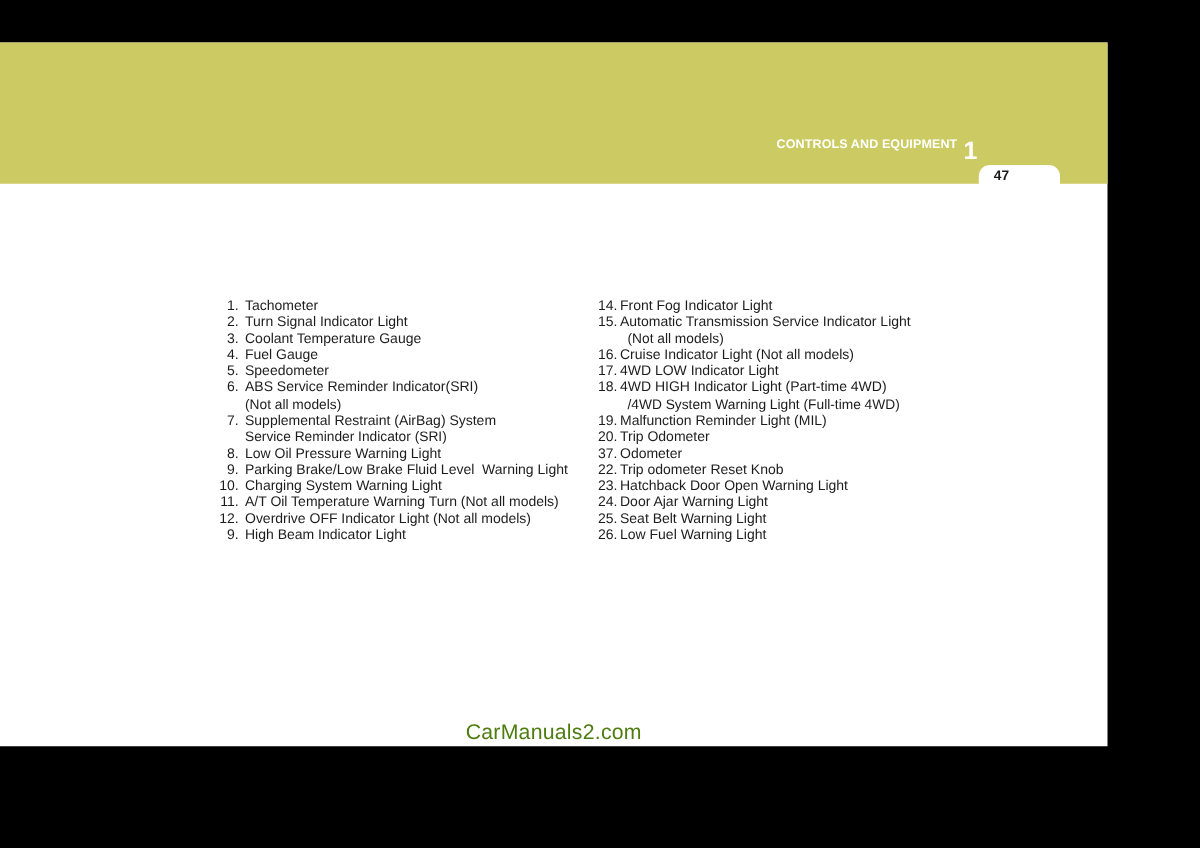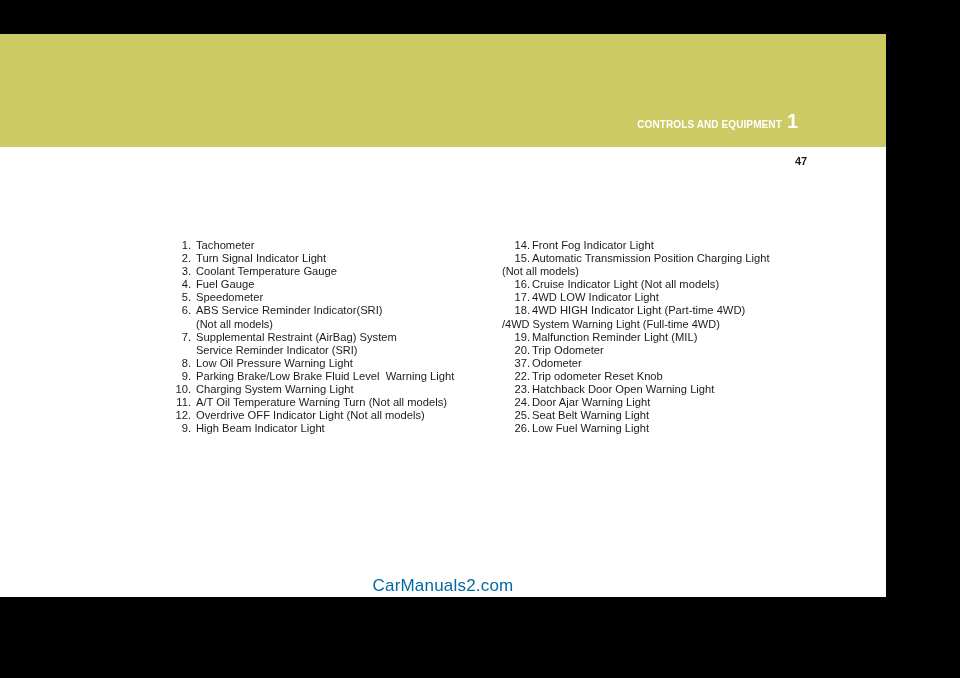--- a/index.html
+++ b/index.html
@@ -37,24 +37,24 @@
     position: absolute;
     left: 0;
     top: 0;
     width: 886px;
     height: 113px;
     background: #ccca63;
   }
 
   #chapter-header {
     position: absolute;
-    right: 88px;
+    right: 104px;
     top: 76px;
     display: flex;
-    align-items: flex-end;
+    align-items: flex-start;
     gap: 5px;
     white-space: nowrap;
   }
   #chapter-title {
     font-size: 10px;
     font-weight: bold;
     color: #ffffff;
     letter-spacing: 0.1px;
   }
   #chapter-number {
@@ -69,21 +69,20 @@
   
   #page-tab {
     position: absolute;
     left: 783px;
     top: 98px;
     width: 65px;
     height: 19px;
     background: #ffffff;
     border-top-left-radius: 9px;
     border-top-right-radius: 9px;
-    margin-top: 20px;
   }
   #page-number {
     position: absolute;
     left: 12px;
     top: 3px;
     font-size: 11px;
     font-weight: bold;
     color: #1a1a1a;
   }
 
@@ -115,21 +114,21 @@
     color: #1c1c1c;
     line-height: 13.1px;
     white-space: pre;
   }
   .item-num {
     flex: 0 0 auto;
     text-align: right;
     white-space: pre;
   }
   #col-left .item-num  { width: 19px; padding-right: 5px; }
-  #col-right .item-num { width: 19px; padding-right: 2px; margin-left: 36px; }
+  #col-right .item-num { width: 19px; padding-right: 2px; }
   .item-text {
     flex: 1 1 auto;
     white-space: pre;
   }
   .item-cont {
     font-size: 11px;
     color: #1c1c1c;
     line-height: 13.1px;
     white-space: pre;
   }
@@ -192,38 +191,38 @@
             <li><span class="item-num">10.</span><span class="item-text">Charging System Warning Light</span></li>
             <li><span class="item-num">11.</span><span class="item-text">A/T Oil Temperature Warning Turn (Not all models)</span></li>
             <li><span class="item-num">12.</span><span class="item-text">Overdrive OFF Indicator Light (Not all models)</span></li>
             <li><span class="item-num">9.</span><span class="item-text">High Beam Indicator Light</span></li>
           </ul>
       </div>
 
       <div class="column" id="col-right">
         <ul class="item-list" id="list-right">
             <li><span class="item-num">14.</span><span class="item-text">Front Fog Indicator Light</span></li>
-            <li><span class="item-num">15.</span><span class="item-text">Automatic Transmission Position Charging Light</span></li>
+            <li><span class="item-num">15.</span><span class="item-text">Automatic Transmission Service Indicator Light</span></li>
             <li><span class="item-cont">(Not all models)</span></li>
             <li><span class="item-num">16.</span><span class="item-text">Cruise Indicator Light (Not all models)</span></li>
             <li><span class="item-num">17.</span><span class="item-text">4WD LOW Indicator Light</span></li>
             <li><span class="item-num">18.</span><span class="item-text">4WD HIGH Indicator Light (Part-time 4WD)</span></li>
             <li><span class="item-cont">/4WD System Warning Light (Full-time 4WD)</span></li>
             <li><span class="item-num">19.</span><span class="item-text">Malfunction Reminder Light (MIL)</span></li>
             <li><span class="item-num">20.</span><span class="item-text">Trip Odometer</span></li>
             <li><span class="item-num">37.</span><span class="item-text">Odometer</span></li>
             <li><span class="item-num">22.</span><span class="item-text">Trip odometer Reset Knob</span></li>
             <li><span class="item-num">23.</span><span class="item-text">Hatchback Door Open Warning Light</span></li>
             <li><span class="item-num">24.</span><span class="item-text">Door Ajar Warning Light</span></li>
             <li><span class="item-num">25.</span><span class="item-text">Seat Belt Warning Light</span></li>
             <li><span class="item-num">26.</span><span class="item-text">Low Fuel Warning Light</span></li>
           </ul>
       </div>
 
     </div>
 
-    <div id="watermark-page" style="color: #0369a1;">CarManuals2.com</div>
+    <div id="watermark-page" style="color: #4d7c0f;">CarManuals2.com</div>
 
   </div>
 
   <div id="watermark-bottom" style="color: rgb(140, 140, 140);">carmanualsonline.info</div>
 
 </div>
 
 </body></html>

